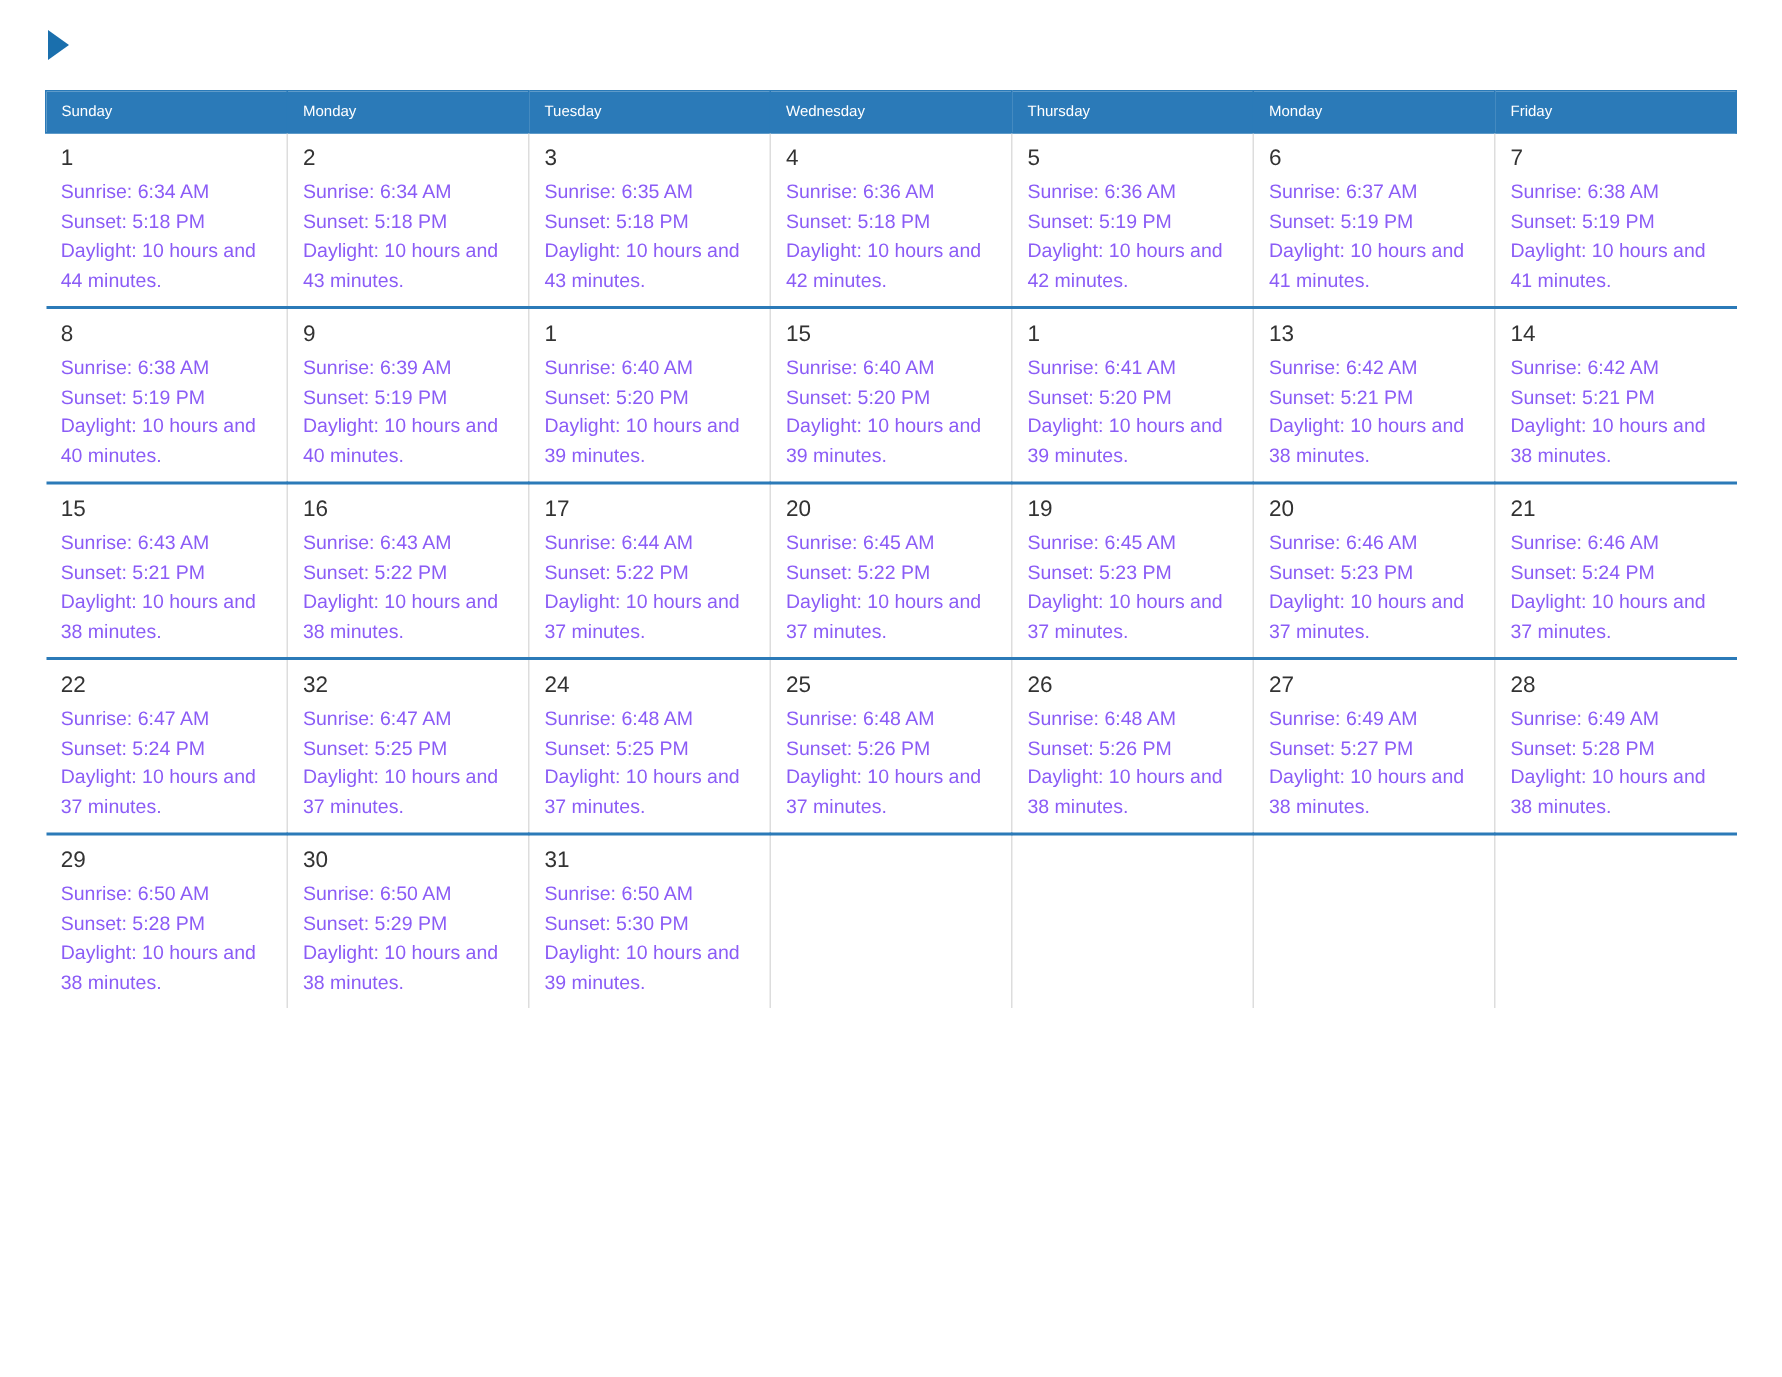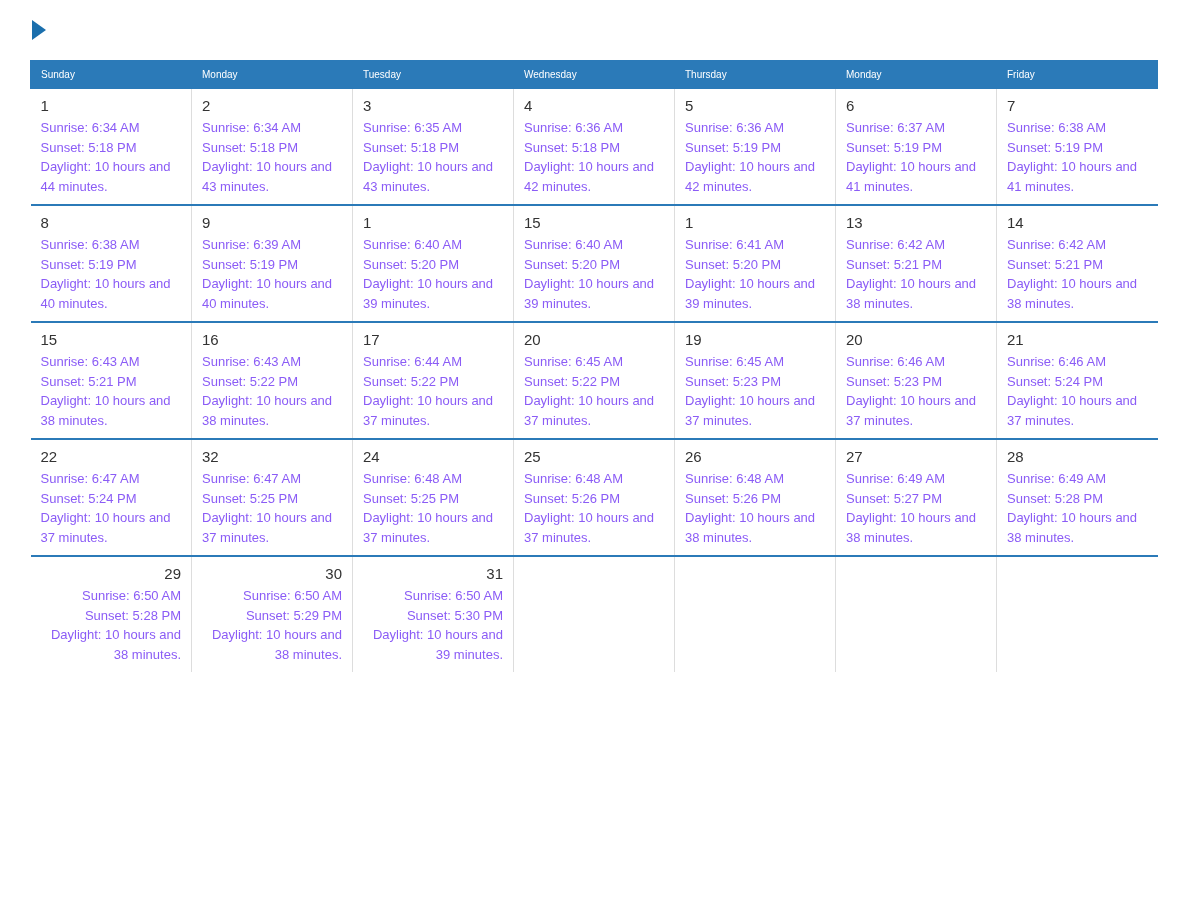--- a/index.html
+++ b/index.html
@@ -91,21 +91,20 @@
     .day-info {
       font-size: 13px;
       line-height: 1.5;
       color: #8b5cf6;
     }
     .empty-cell {
       background: #fff;
     }
     tbody tr:last-child {
       border-bottom: none;
-      text-align: right;
     }
   </style>
 </head>
 <body>
 
 <div class="header">
   <div class="logo">
     <span class="logo-text-general"></span>
     <span class="logo-arrow"></span>
     <span class="logo-text-blue"></span>

